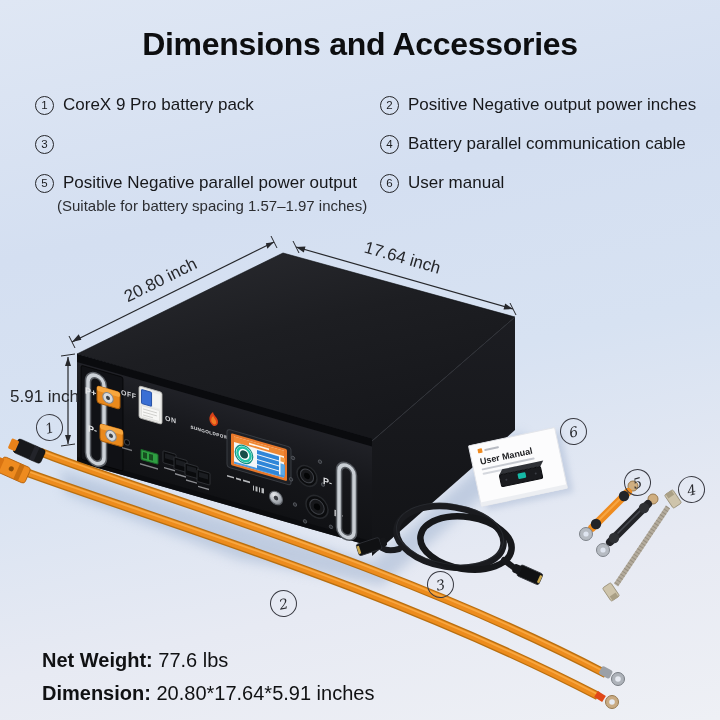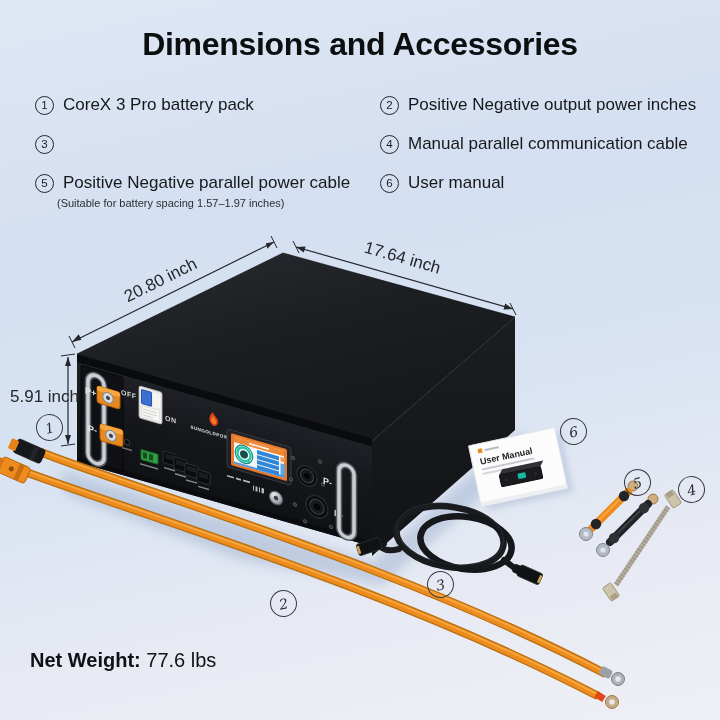--- a/index.html
+++ b/index.html
@@ -6,55 +6,55 @@
   .stage{position:relative;width:720px;height:720px;overflow:hidden;
     font-family:"Liberation Sans",sans-serif;
     background:linear-gradient(168deg,#dfe7f4 0%,#d4dff1 30%,#d7e2f2 52%,#e7eaf3 78%,#eef0f5 100%);text-decoration:underline;}
   .title{position:absolute;top:26px;left:0;width:100%;text-align:center;
     font-size:32px;font-weight:800;color:#0d0e10;letter-spacing:-.3px;}
   .legend-item{position:absolute;display:flex;align-items:flex-start;gap:9px;
     color:#17181b;font-size:17px;white-space:nowrap;}
   .num{flex:0 0 auto;width:17px;height:17px;border:1.4px solid #25262a;border-radius:50%;
     display:flex;align-items:center;justify-content:center;font-size:11.5px;line-height:1;
     margin-top:1px;color:#1c1d20;}
-  .note{position:absolute;font-size:11px;color:#2c2d31;}
+  .note{position:absolute;font-size:15px;color:#2c2d31;}
   .mk{position:absolute;width:25px;height:25px;border:1.5px solid #383941;border-radius:50%;
     display:flex;align-items:center;justify-content:center;
     font-family:"DejaVu Serif",serif;font-style:italic;font-size:14px;color:#2b2c31;}
   .specs{position:absolute;left:30px;top:649px;font-size:20px;color:#101113;}
   .specs .row{margin-bottom:10px;}
-  .specs b{font-weight:700;}
+  .specs b{font-weight:700;margin-left:12px;}
   svg.illus{position:absolute;left:0;top:0;display:block;}
   .dim-text{font-family:"Liberation Sans",sans-serif;font-size:17px;fill:#26272b;}
 </style>
 </head>
 <body>
 
 <div class="stage">
 
   <div class="title">Dimensions and Accessories</div>
 
   <div class="legend-item" style="left:35px;top:95px">
     <span class="num">1</span>
-    <span>CoreX 3 Pro battery pack</span>
+    <span>CoreX 9 Pro battery pack</span>
   </div>
   <div class="legend-item" style="left:380px;top:95px">
     <span class="num">2</span>
     <span>Positive Negative output power inches</span>
   </div>
   <div class="legend-item" style="left:35px;top:134px">
     <span class="num">3</span>
   </div>
   <div class="legend-item" style="left:380px;top:134px">
     <span class="num">4</span>
-    <span>Manual parallel communication cable</span>
+    <span>Battery parallel communication cable</span>
   </div>
   <div class="legend-item" style="left:35px;top:173px">
     <span class="num">5</span>
-    <span>Positive Negative parallel power cable</span>
+    <span>Positive Negative parallel power output</span>
   </div>
   <div class="legend-item" style="left:380px;top:173px">
     <span class="num">6</span>
     <span>User manual</span>
   </div>
   <div class="note" style="left:57px;top:197px">(Suitable for battery spacing 1.57–1.97 inches)</div>
 
   <svg class="illus" width="720" height="720" viewBox="0 0 720 720">
     <defs>
       <linearGradient id="gTop" x1="0" y1="0" x2="0.55" y2="1">
@@ -375,15 +375,19 @@
   <div class="mk" style="left:427px;top:571px;transform:rotate(-12deg)">3</div>
   <div class="mk" style="left:678px;top:476px;transform:rotate(-14deg)">4</div>
   <div class="mk" style="left:624px;top:469px;transform:rotate(-15deg)">5</div>
   <div class="mk" style="left:560px;top:418px;transform:rotate(-12deg)">6</div>
 
   <div class="specs">
     <div class="row">
       <b>Net Weight:</b>
       <span>77.6 lbs</span>
     </div>
+    <div class="row">
+      <b>Dimension:</b>
+      <span>20.80*17.64*5.91 inches</span>
+    </div>
   </div>
 
 </div>
 
 </body></html>

